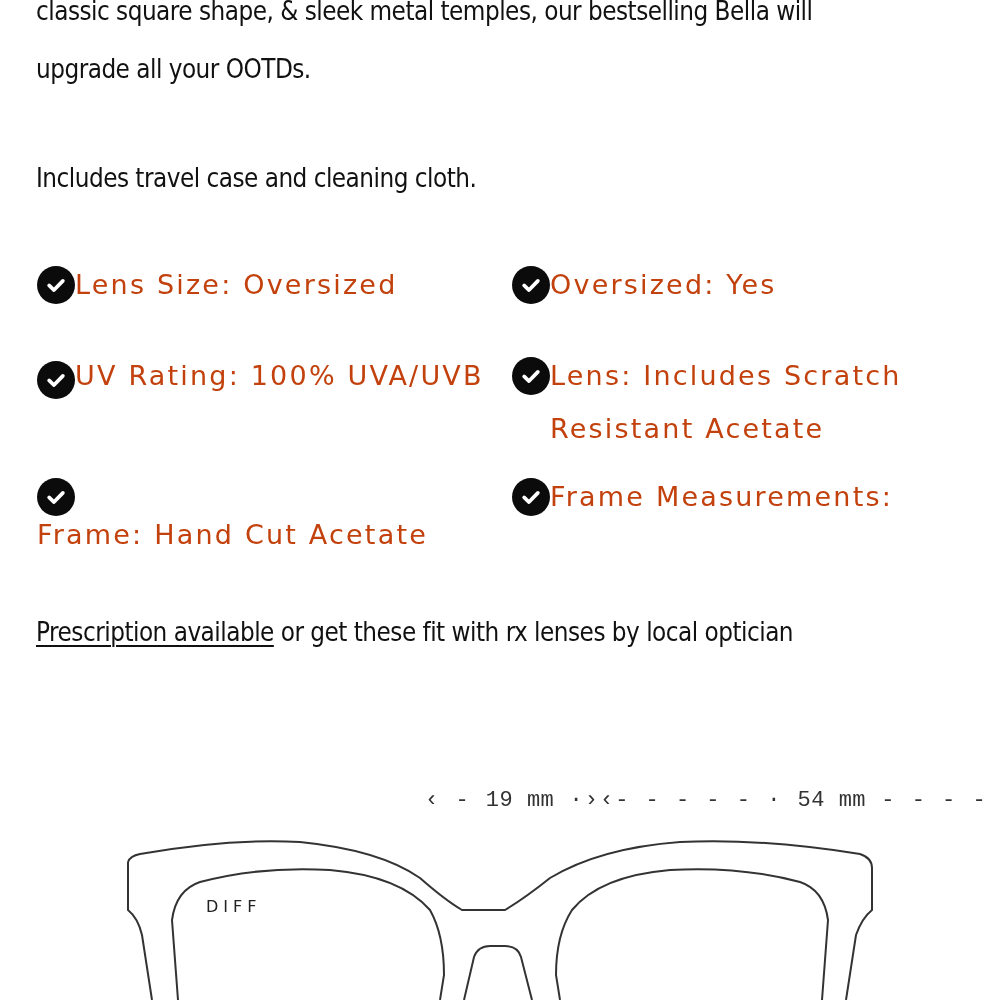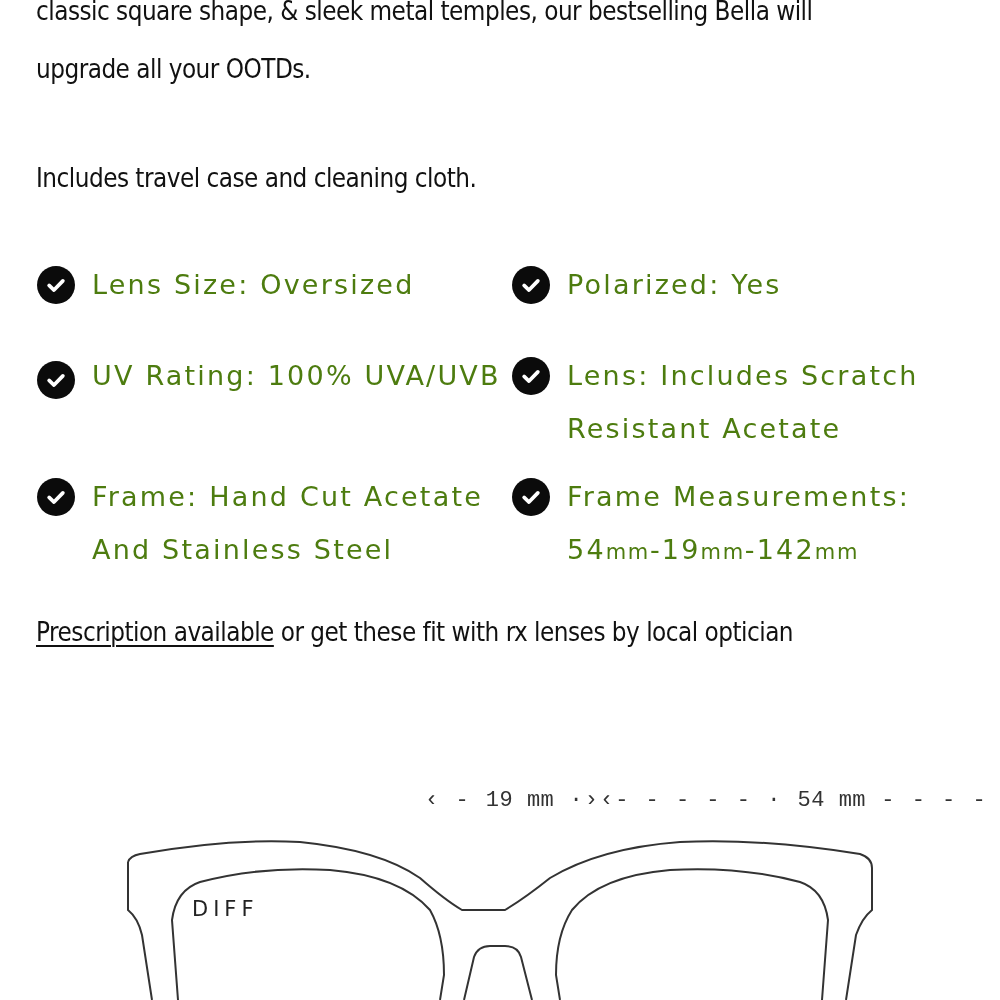--- a/index.html
+++ b/index.html
@@ -41,36 +41,36 @@
       border-radius: 50%;
       background: #0b0b0b;
       display: flex;
       align-items: center;
       justify-content: center;
       flex: 0 0 38px;
       margin-top: 0px;
     }
     .check svg { width: 22px; height: 22px; }
     .feature-text {
-      margin-left: 17px;
+      margin-left: 0;
       font-family: "DejaVu Sans", sans-serif;
       font-size: 27px;
       letter-spacing: 2.2px;
       line-height: 53px;
       margin-top: -8px;
-      color: #4d7c0f;
+      color: #c2410c;
       white-space: nowrap;
     }
     .unit { font-size: 21px; letter-spacing: 1.6px; }
 
     .f1 { left: 37px; top: 266px; }
     .f2 { left: 512px; top: 266px; }
     .f3 { left: 37px; top: 357px; align-items: center; }
     .f4 { left: 512px; top: 357px; }
-    .f5 { left: 37px; top: 478px; }
+    .f5 { left: 37px; top: 478px; flex-direction: column; }
     .f6 { left: 512px; top: 478px; }
 
     .rx-line {
       position: absolute;
       left: 36px;
       top: 616px;
       font-size: 27px;
       font-family: "DejaVu Sans", sans-serif;
       letter-spacing: -0.6px;
       white-space: nowrap;
@@ -98,24 +98,24 @@
       left: 425px;
       font-family: Liberation Mono, monospace;
       font-size: 22px;
       color: #333333;
       white-space: nowrap;
       letter-spacing: 0.5px;
     }
     .measure .dash { letter-spacing: 2px; }
     .brand {
       position: absolute;
-      left: 192px;
+      left: 206px;
       top: 137px;
       font-family: "DejaVu Sans", sans-serif;
-      font-size: 21px;
+      font-size: 16px;
       letter-spacing: 5px;
       color: #222222;
     }
   </style>
 </head>
 <body>
 
 <div class="desc desc-1">classic square shape, &amp; sleek metal temples, our bestselling Bella will</div>
 <div class="desc desc-2">upgrade all your OOTDs.</div>
 <div class="desc desc-3">Includes travel case and cleaning cloth.</div>
@@ -131,21 +131,21 @@
   </div>
 </div>
 
 <div class="feature f2">
   <span class="check">
     <svg viewBox="0 0 24 24">
         <path d="M4.5 12.5 L9.8 17.5 L19.5 7.5" fill="none" stroke="#fff" stroke-width="4" stroke-linecap="round" stroke-linejoin="round"></path>
       </svg>
   </span>
   <div class="feature-text">
-    <div>Polarized: Yes</div>
+    <div>Oversized: Yes</div>
   </div>
 </div>
 
 <div class="feature f3">
   <span class="check">
     <svg viewBox="0 0 24 24">
         <path d="M4.5 12.5 L9.8 17.5 L19.5 7.5" fill="none" stroke="#fff" stroke-width="4" stroke-linecap="round" stroke-linejoin="round"></path>
       </svg>
   </span>
   <div class="feature-text">
@@ -166,33 +166,31 @@
 </div>
 
 <div class="feature f5">
   <span class="check">
     <svg viewBox="0 0 24 24">
         <path d="M4.5 12.5 L9.8 17.5 L19.5 7.5" fill="none" stroke="#fff" stroke-width="4" stroke-linecap="round" stroke-linejoin="round"></path>
       </svg>
   </span>
   <div class="feature-text">
     <div>Frame: Hand Cut Acetate</div>
-    <div>And Stainless Steel</div>
   </div>
 </div>
 
 <div class="feature f6">
   <span class="check">
     <svg viewBox="0 0 24 24">
         <path d="M4.5 12.5 L9.8 17.5 L19.5 7.5" fill="none" stroke="#fff" stroke-width="4" stroke-linecap="round" stroke-linejoin="round"></path>
       </svg>
   </span>
   <div class="feature-text">
     <div>Frame Measurements:</div>
-    <div><span>54</span><span class="unit">mm</span><span>-</span><span>19</span><span class="unit">mm</span><span>-</span><span>142</span><span class="unit">mm</span></div>
   </div>
 </div>
 
 <div class="rx-line">
   <a class="rx-link">Prescription available</a><span> or get these fit with rx lenses by local optician</span>
 </div>
 
 <div class="diagram">
   <div class="measure">
     <span class="dash">‹ - </span><span>19 mm</span><span class="dash"> ·›‹- - - - - · </span><span>54 mm</span><span class="dash">  - - - - -›</span>

